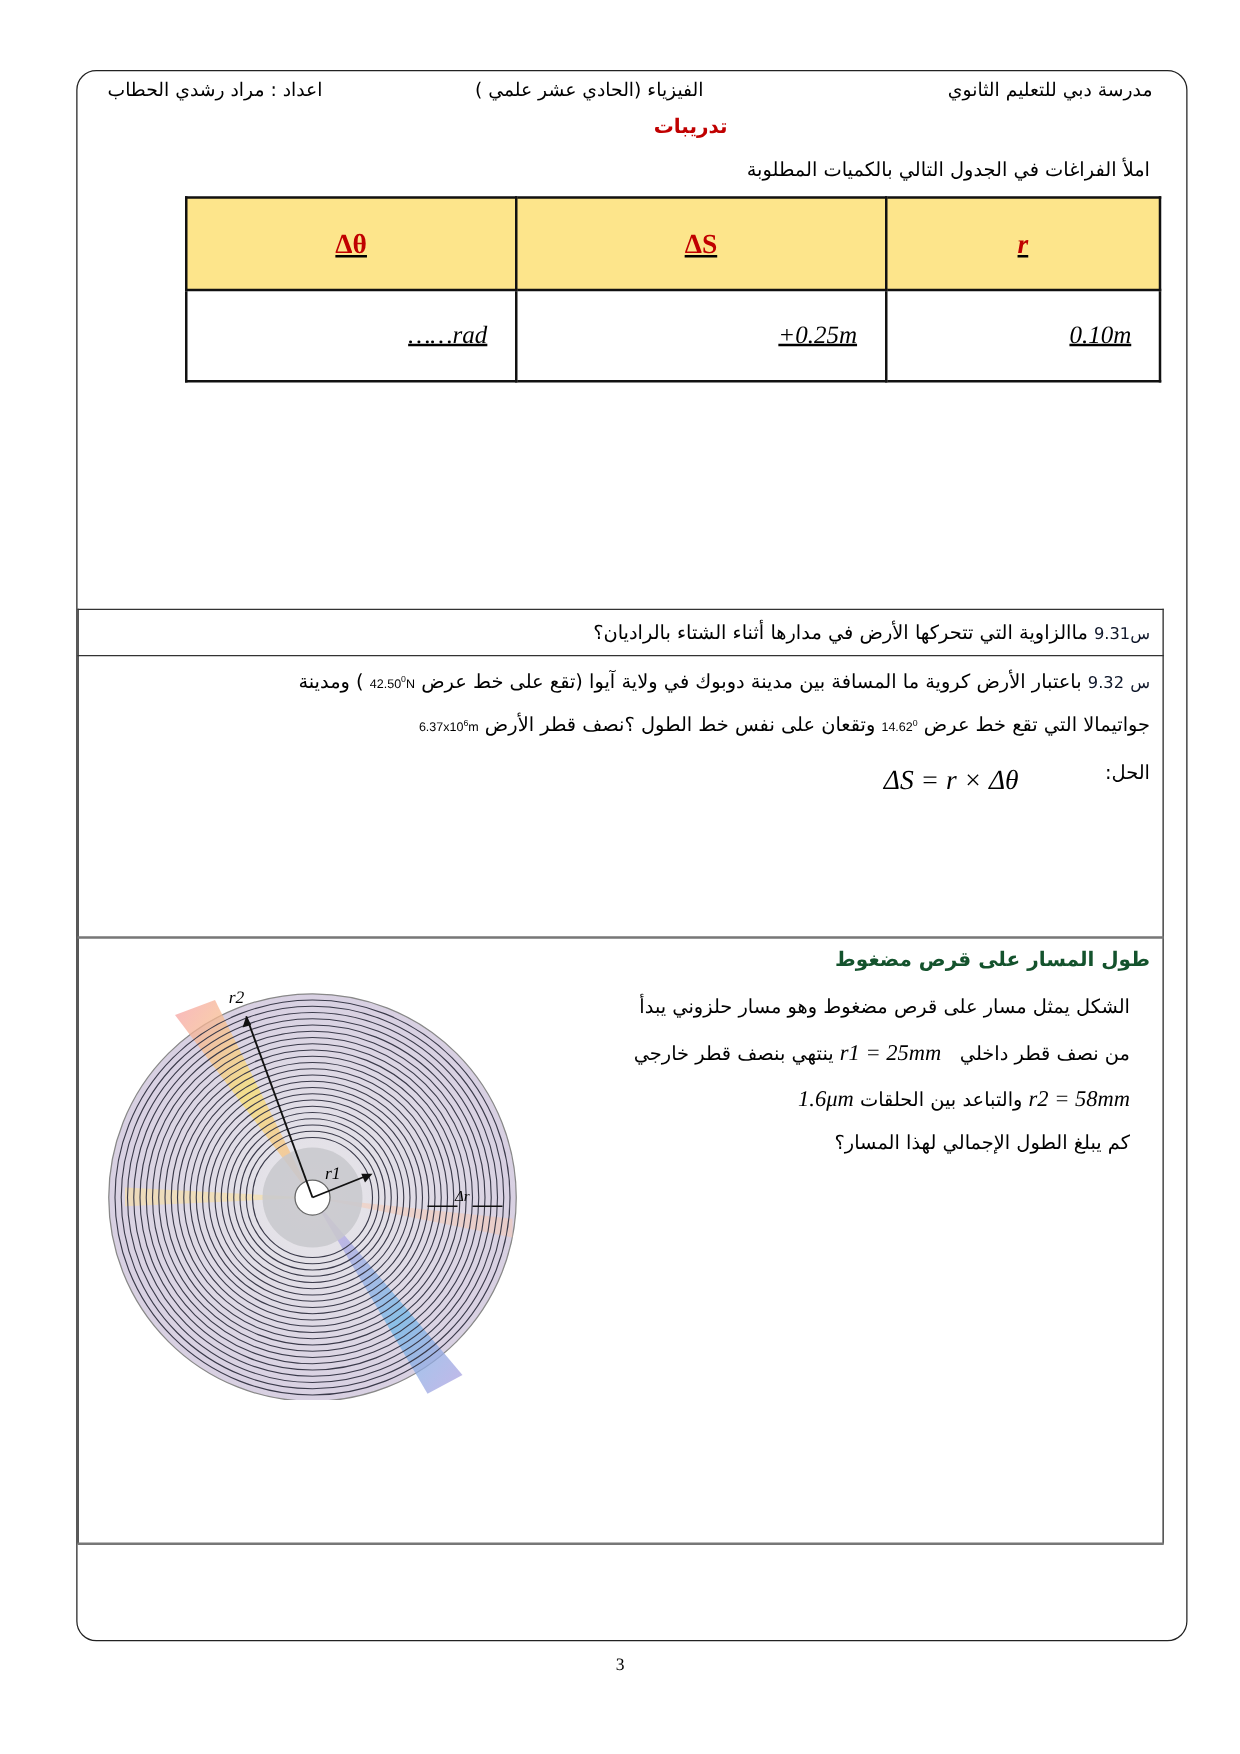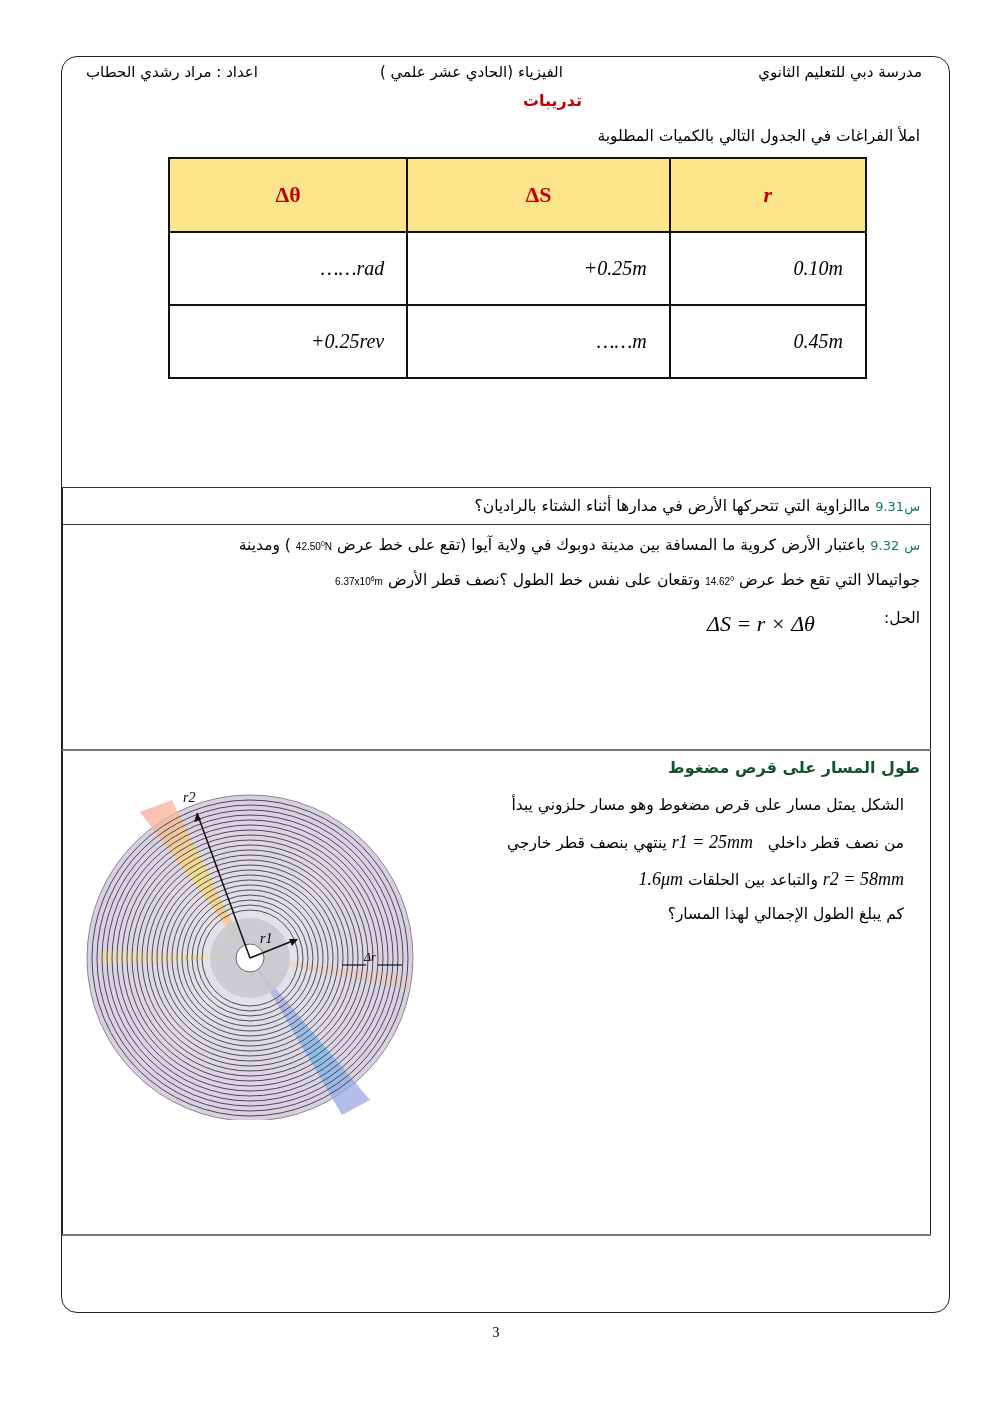--- a/index.html
+++ b/index.html
@@ -4,31 +4,31 @@
 <style>
   html, body { margin: 0; padding: 0; background: #ffffff; }
   body { width: 992px; height: 1403px; position: relative; font-family: "DejaVu Sans", sans-serif; color: #000; overflow: hidden; }
   .frame { position: absolute; left: 61px; top: 56px; width: 889px; height: 1257px; border: 1.5px solid #222; border-radius: 16px; box-sizing: border-box; }
   .hdr { position: absolute; top: 63px; font-size: 15px; direction: rtl; white-space: nowrap; }
   .hdr-school { right: 70px; }
   .hdr-subject { left: 380px; }
   .hdr-author { left: 86px; }
   .title { position: absolute; top: 91px; left: 0; width: 1105px; text-align: center; color: #c00000; font-weight: bold; font-size: 16px; direction: rtl; }
   .instr { position: absolute; top: 127px; right: 72px; font-size: 15.5px; direction: rtl; }
-  table.tbl { position: absolute; left: 168px; top: 157px; width: 699px; border-collapse: collapse; font-family: "Liberation Serif", serif; }
+  table.tbl { position: absolute; left: 148px; top: 157px; width: 781px; border-collapse: collapse; font-family: "Liberation Serif", serif; text-decoration: underline; }
   .tbl td, .tbl th { border: 2px solid #111; }
   .tbl th { background: #fde58b; height: 70px; color: #c00000; font-size: 22px; font-weight: bold; text-align: center; }
   .tbl th.italic { font-style: italic; }
   .tbl td { height: 69px; font-style: italic; font-size: 20px; text-align: right; padding-right: 22px; }
   .tbl .c1 { width: 265px; } .tbl .c2 { width: 297px; } .tbl .c3 { width: 219px; }
   .box { position: absolute; left: 62px; width: 869px; box-sizing: border-box; border-left: 1.5px solid #222; border-right: 1.5px solid #222; }
   .hline { position: absolute; left: 62px; width: 869px; height: 0; border-top: 1.3px solid #333; }
   .hline.thick { border-top: 2px solid #777; }
   .q { position: absolute; right: 72px; direction: rtl; font-size: 15.5px; white-space: nowrap; }
-  .qnum { color: #0f766e; font-size: 13px; }
+  .qnum { color: #0f172a; font-size: 13px; }
   .small { font-size: 10px; font-family: "Liberation Sans", sans-serif; }
   .sup { font-size: 7px; vertical-align: super; }
   .formula { position: absolute; top: 611px; left: 707px; font-family: "Liberation Serif", serif; font-style: italic; font-size: 22px; }
   .sec-title { position: absolute; top: 758px; right: 72px; color: #14532d; font-weight: bold; font-size: 16px; direction: rtl; }
   .para { position: absolute; right: 88px; direction: rtl; font-size: 15.5px; white-space: nowrap; }
   .math { font-family: "Liberation Serif", serif; font-style: italic; font-size: 18px; }
   .pagenum { position: absolute; top: 1325px; left: 0; width: 992px; text-align: center; font-family: "Liberation Serif", serif; font-size: 14px; }
   .disc { position: absolute; left: 80px; top: 780px; width: 340px; height: 340px; }
 </style>
 </head>
@@ -47,25 +47,20 @@
   <tbody>
       <tr>
     <th class="c1">Δθ</th>
     <th class="c2">ΔS</th>
     <th class="c3 italic">r</th>
   </tr>
   <tr>
     <td>……rad</td>
     <td>+0.25m</td>
     <td>0.10m</td>
-  </tr>
-  <tr>
-    <td>+0.25rev</td>
-    <td>……m</td>
-    <td>0.45m</td>
   </tr>
 </tbody>
   </table>
 
 <div class="box" style="top:487px; height:748px;"></div>
 <div class="hline" style="top:487px;"></div>
 <div class="hline" style="top:524px;"></div>
 <div class="hline thick" style="top:749px;"></div>
 <div class="hline thick" style="top:1234px;"></div>
 

